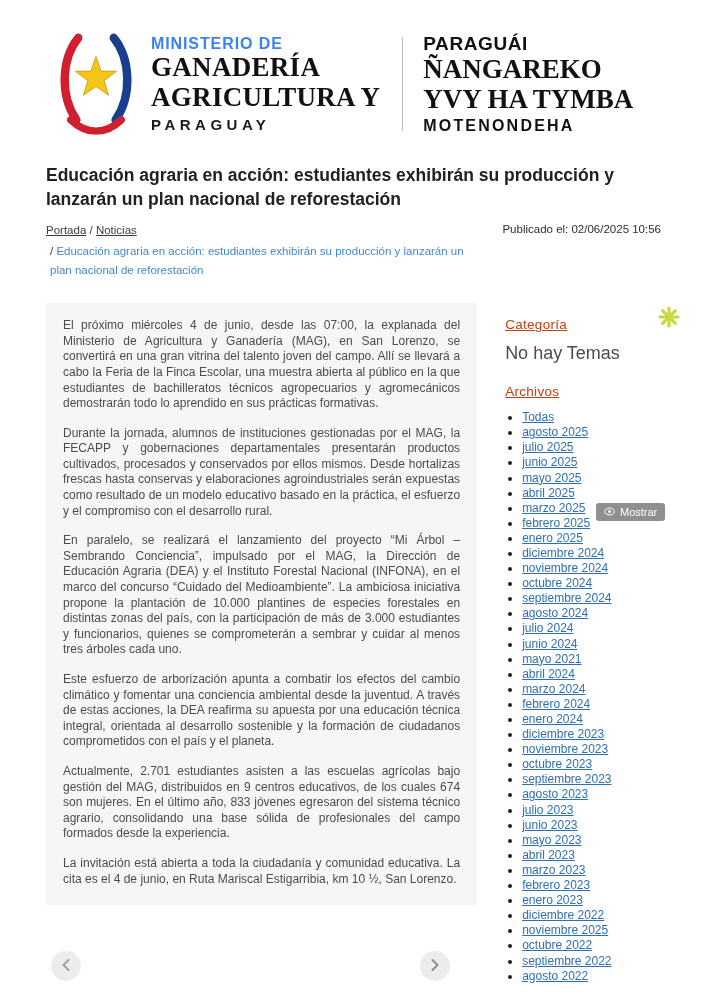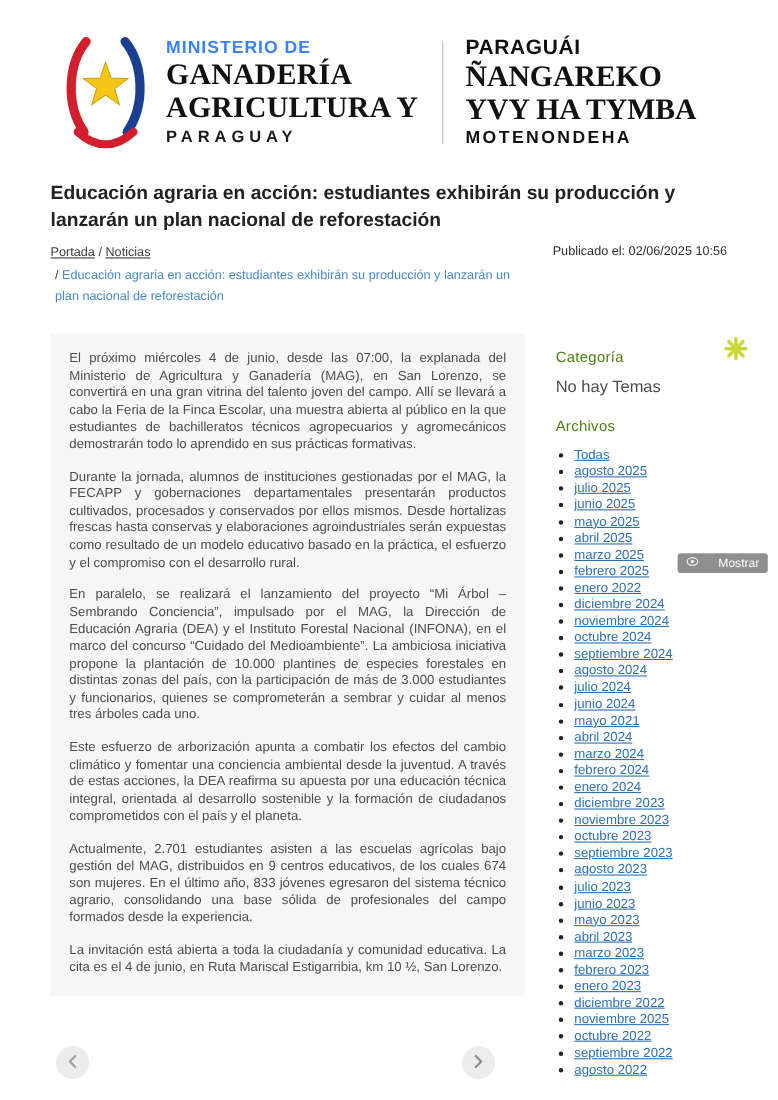--- a/index.html
+++ b/index.html
@@ -28,30 +28,30 @@
   .crumb-row2 { margin-top:2px; padding-left:4px; }
   .crumb-row2 a.current { color:#4489c8; text-decoration:none; }
   .published { font-size:11.5px; color:#2d2d2d; white-space:nowrap; padding-top:2px; }
 
   .content-row { display:flex; align-items:flex-start; margin-top:24px; }
   .article-body { width:462px; background:#f6f6f6; padding:15px 17px 4px 17px; }
   .article-body p { font-size:12px; line-height:15.6px; color:#4c4c4c; text-align:justify; margin-bottom:14px; }
 
   
   .sidebar { margin-left:28px; width:168px; padding-top:14px; }
-  .sidebar-heading { font-size:13.5px; font-weight:400; color:#4d7c0f; letter-spacing:.3px; margin-bottom:11px; }
-  .category-empty { font-size:15px; color:#4c4c4c; margin-bottom:20px; }
+  .sidebar-heading { font-size:13.5px; font-weight:400; color:#c2410c; letter-spacing:.3px; margin-bottom:11px;text-decoration:underline; }
+  .category-empty { font-size:18px; color:#4c4c4c; margin-bottom:20px; }
   .archives-list { list-style:disc; padding-left:17px; margin-top:7px; }
   .archives-list li { font-size:12px; line-height:15.1px; color:#222; }
   .archives-list a { color:#2d70b3; text-decoration:underline; cursor:pointer; }
 
   
   .accessibility-widget { position:absolute; left:657px; top:306px; width:24px; height:24px; cursor:pointer; background:none; border:none; }
-  .show-tooltip { position:absolute; left:616px; top:503px; background:rgba(128,128,128,.88); color:#fff;
-                  font-size:11px; border-radius:3px; padding:3px 8px; display:flex; align-items:flex-end; gap:18px; z-index:5; cursor:pointer; }
+  .show-tooltip { position:absolute; left:596px; top:503px; background:rgba(128,128,128,.88); color:#fff;
+                  font-size:11px; border-radius:3px; padding:3px 8px; display:flex; align-items:flex-end; gap:5px; z-index:5; cursor:pointer; }
   .carousel-btn { position:absolute; width:30px; height:30px; border-radius:50%; border:none; background:#ececec;
                   display:flex; align-items:center; justify-content:center; cursor:pointer; }
   .carousel-prev { left:51px; top:951px; }
   .carousel-next { left:420px; top:951px; }
 </style>
 </head>
 <body>
 
 <div class="page">
 
@@ -137,21 +137,21 @@
             <li>
             <a href="#">abril 2025</a>
           </li>
             <li>
             <a href="#">marzo 2025</a>
           </li>
             <li>
             <a href="#">febrero 2025</a>
           </li>
             <li>
-            <a href="#">enero 2022</a>
+            <a href="#">enero 2025</a>
           </li>
             <li>
             <a href="#">diciembre 2024</a>
           </li>
             <li>
             <a href="#">noviembre 2024</a>
           </li>
             <li>
             <a href="#">octubre 2024</a>
           </li>

